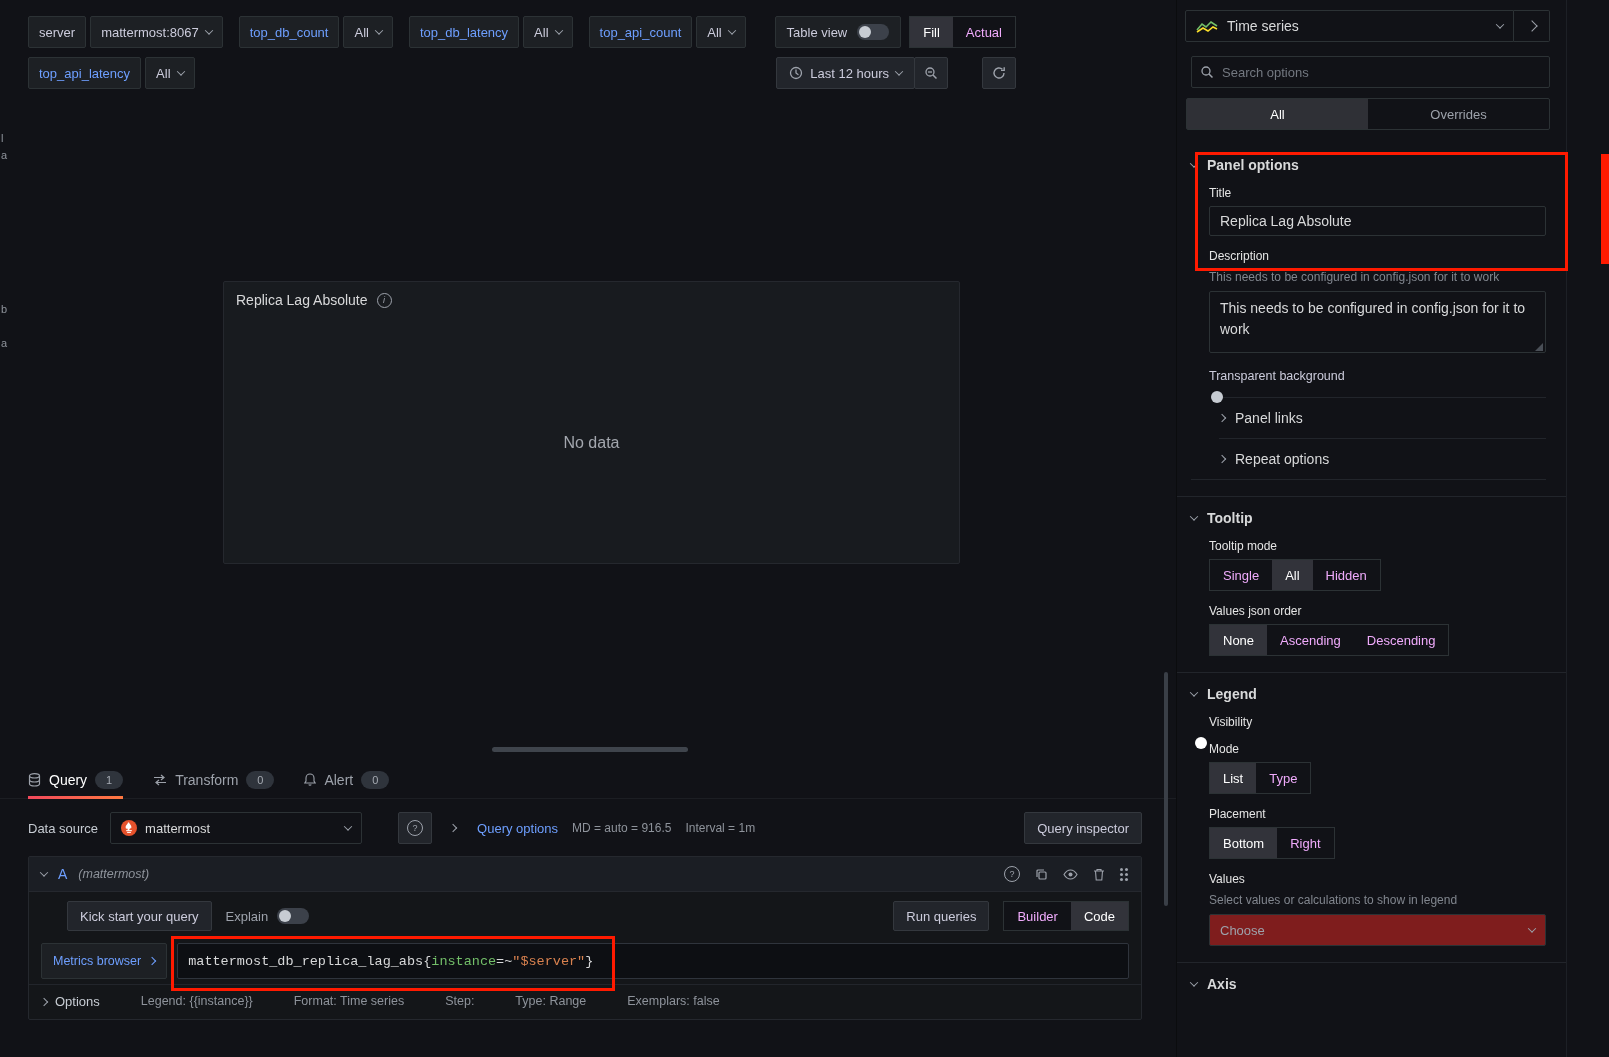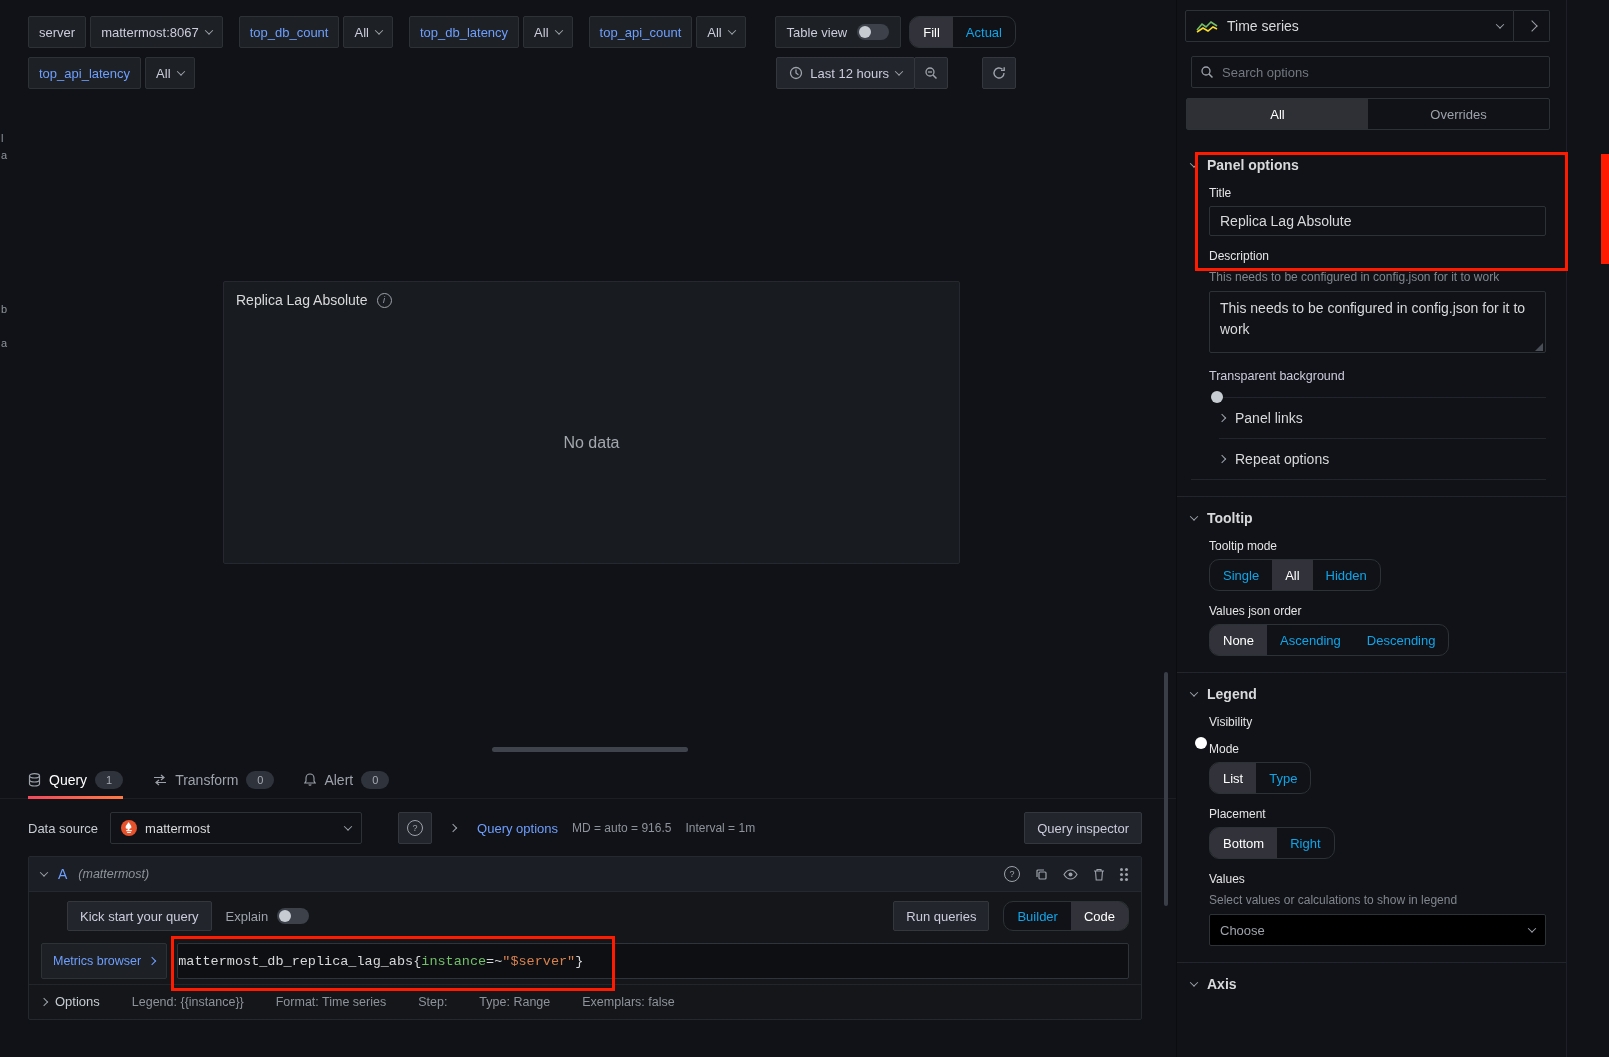--- a/index.html
+++ b/index.html
@@ -25,22 +25,22 @@
   .switch.on .knob{left:auto;right:2px;background:#fff;}
   .grip{width:3px;height:3px;border-radius:50%;background:currentColor;display:inline-block;margin:0 6px 10px 0;
         box-shadow:5px 0 0 currentColor,0 5px 0 currentColor,5px 5px 0 currentColor,0 10px 0 currentColor,5px 10px 0 currentColor;}
   .badge{min-width:18px;height:18px;border-radius:9px;background:#2f343c;color:#a6abb3;font-size:11px;display:inline-flex;align-items:center;justify-content:center;padding:0 5px;}
 
   .btn{height:30px;padding:0 12px;background:#22252b;border:1px solid #34383e;border-radius:2px;color:#ccccdc;
        font-size:13px;display:inline-flex;align-items:center;gap:7px;cursor:pointer;white-space:nowrap;margin-left:26px;}
   .btn.square{width:32px;padding:0;justify-content:center;}
   .chip{display:inline-flex;align-items:center;gap:7px;height:30px;padding:0 10px;background:#1d2024;border:1px solid #2c3235;border-radius:2px;font-size:13px;color:#ccccdc;cursor:pointer;white-space:nowrap;}
   .chip.link{color:#6e9fff;}
-  .radio-group{display:inline-flex;align-items:stretch;border:1px solid #2c3235;border-radius:10px;background:#111217;height:30px;overflow:hidden;}
-  .radio{padding:0 13px;display:flex;align-items:center;color:#0ea5e9;font-size:13px;cursor:pointer;white-space:nowrap;}
+  .radio-group{display:inline-flex;align-items:stretch;border:1px solid #2c3235;border-radius:0;background:#111217;height:30px;overflow:hidden;}
+  .radio{padding:0 13px;display:flex;align-items:center;color:#f0abfc;font-size:13px;cursor:pointer;white-space:nowrap;}
   .radio.active{background:rgba(204,204,220,0.18);color:#ffffff;}
 
   
   .main{position:absolute;left:0;top:0;width:1176px;height:861px;}
 
   .toolbar{position:absolute;left:28px;top:16px;width:988px;}
   .toolbar-row{display:flex;justify-content:space-between;align-items:center;}
   .toolbar-row + .toolbar-row{margin-top:9px;}
   .tb-group{display:flex;align-items:center;gap:8px;}
   .var-pair{display:flex;align-items:center;gap:4px;margin-right:8px;}
@@ -69,24 +69,24 @@
   .spacer{flex:1;}
 
   .q-card{background:#141619;border:1px solid #25282e;border-radius:2px;}
   .q-header{height:34px;background:#1b1e24;border-bottom:1px solid #25282e;display:flex;align-items:center;gap:11px;padding:0 12px;}
   .q-ref{color:#6e9fff;font-size:14px;font-weight:500;}
   .q-ds-hint{color:#8e939b;font-size:12.5px;font-style:italic;}
   .q-header-icons{display:flex;align-items:center;gap:15px;color:#9da2ab;}
   .q-toolbar{display:flex;align-items:center;gap:14px;padding:9px 12px 7px;}
   .q-editor-row{display:flex;align-items:center;gap:10px;padding:5px 12px;}
   .metrics-browser{height:34px;display:inline-flex;align-items:center;gap:8px;padding:0 11px;background:#1d2024;border:1px solid #2c3235;border-radius:2px;color:#6e9fff;font-size:12.5px;cursor:pointer;white-space:nowrap;}
-  .code-input{flex:1;height:36px;background:#0d0f13;border:1px solid #2f343c;border-radius:2px;display:flex;align-items:center;padding:0 0;font-size:13.5px;box-sizing:border-box;color:#d8d9da;}
+  .code-input{flex:1;height:36px;background:#0d0f13;border:1px solid #2f343c;border-radius:2px;display:flex;align-items:center;padding:0 10px;font-size:13.5px;box-sizing:border-box;color:#d8d9da;}
   .tok-label{color:#73bf69;}
   .tok-str{color:#d9824f;}
-  .q-options-row{display:flex;align-items:flex-end;gap:32px;padding:9px 12px 10px;border-top:1px solid #22252b;color:#8e939b;font-size:12.5px;}
+  .q-options-row{display:flex;align-items:flex-start;gap:41px;padding:9px 12px 10px;border-top:1px solid #22252b;color:#8e939b;font-size:12.5px;}
   .q-options-row .opt-title{color:#c7ccd3;display:inline-flex;align-items:center;gap:8px;font-size:13px;}
 
   .main-scrollbar{position:absolute;left:1164px;top:672px;width:4px;height:234px;background:#3a3f47;border-radius:2px;}
 
   .edge-frag{position:absolute;left:1px;color:#8e939b;font-size:11px;}
 
   
   .sidebar{position:absolute;left:1176px;top:0;width:433px;height:1057px;background:#111217;border-left:1px solid #0b0c0e;box-sizing:border-box;}
   .sb-inner{width:390px;height:100%;border-right:1px solid #1d2026;box-sizing:border-box;display:flex;flex-direction:column;}
   .sb-header{display:flex;align-items:center;margin:10px 16px 0 8px;}
@@ -106,21 +106,21 @@
   .sec-heading{display:flex;align-items:center;gap:10px;font-size:14px;font-weight:700;color:#d8d9da;cursor:pointer;}
   .field{margin:13px 0 0 18px;}
   .field-label{font-size:12px;color:#e5e5e5;margin-bottom:6px;}
   .field-hint{font-size:12px;color:#81868e;margin-bottom:6px;line-height:1.35;}
   .text-input{width:100%;height:30px;background:#111217;border:1px solid #2c3235;border-radius:2px;color:#d8d9da;font-size:14px;padding:0 10px;box-sizing:border-box;outline:none;font-family:inherit;}
   textarea.text-input{height:62px;padding:6px 10px;line-height:1.5;resize:none;}
   .textarea-wrap{position:relative;}
   .textarea-wrap::after{content:"";position:absolute;right:3px;bottom:5px;width:0;height:0;border-left:8px solid transparent;border-bottom:8px solid #4a4f57;}
   .collapse-row{display:flex;align-items:center;gap:10px;height:40px;margin-left:28px;font-size:14px;color:#d8d9da;border-top:1px solid #22252b;cursor:pointer;}
   .collapse-rows{margin-top:14px;border-bottom:1px solid #22252b;}
-  .sb-select{height:30px;border:1px solid #2c3235;border-radius:2px;background:#000000;display:flex;align-items:center;justify-content:space-between;padding:0 10px;color:#9da2ab;font-size:13px;cursor:pointer;}
+  .sb-select{height:30px;border:1px solid #2c3235;border-radius:2px;background:#7f1d1d;display:flex;align-items:center;justify-content:space-between;padding:0 10px;color:#9da2ab;font-size:13px;cursor:pointer;}
 
   
   .annot{position:absolute;border:3px solid #ff1a00;pointer-events:none;}
   .annot-sidebar{left:1195px;top:152px;width:367px;height:113px;}
   .annot-query{left:171px;top:936px;width:438px;height:49px;}
   .annot-strip{position:absolute;left:1601px;top:154px;width:8px;height:110px;background:#ff1a00;pointer-events:none;}
 </style>
 </head>
 <body>
 

